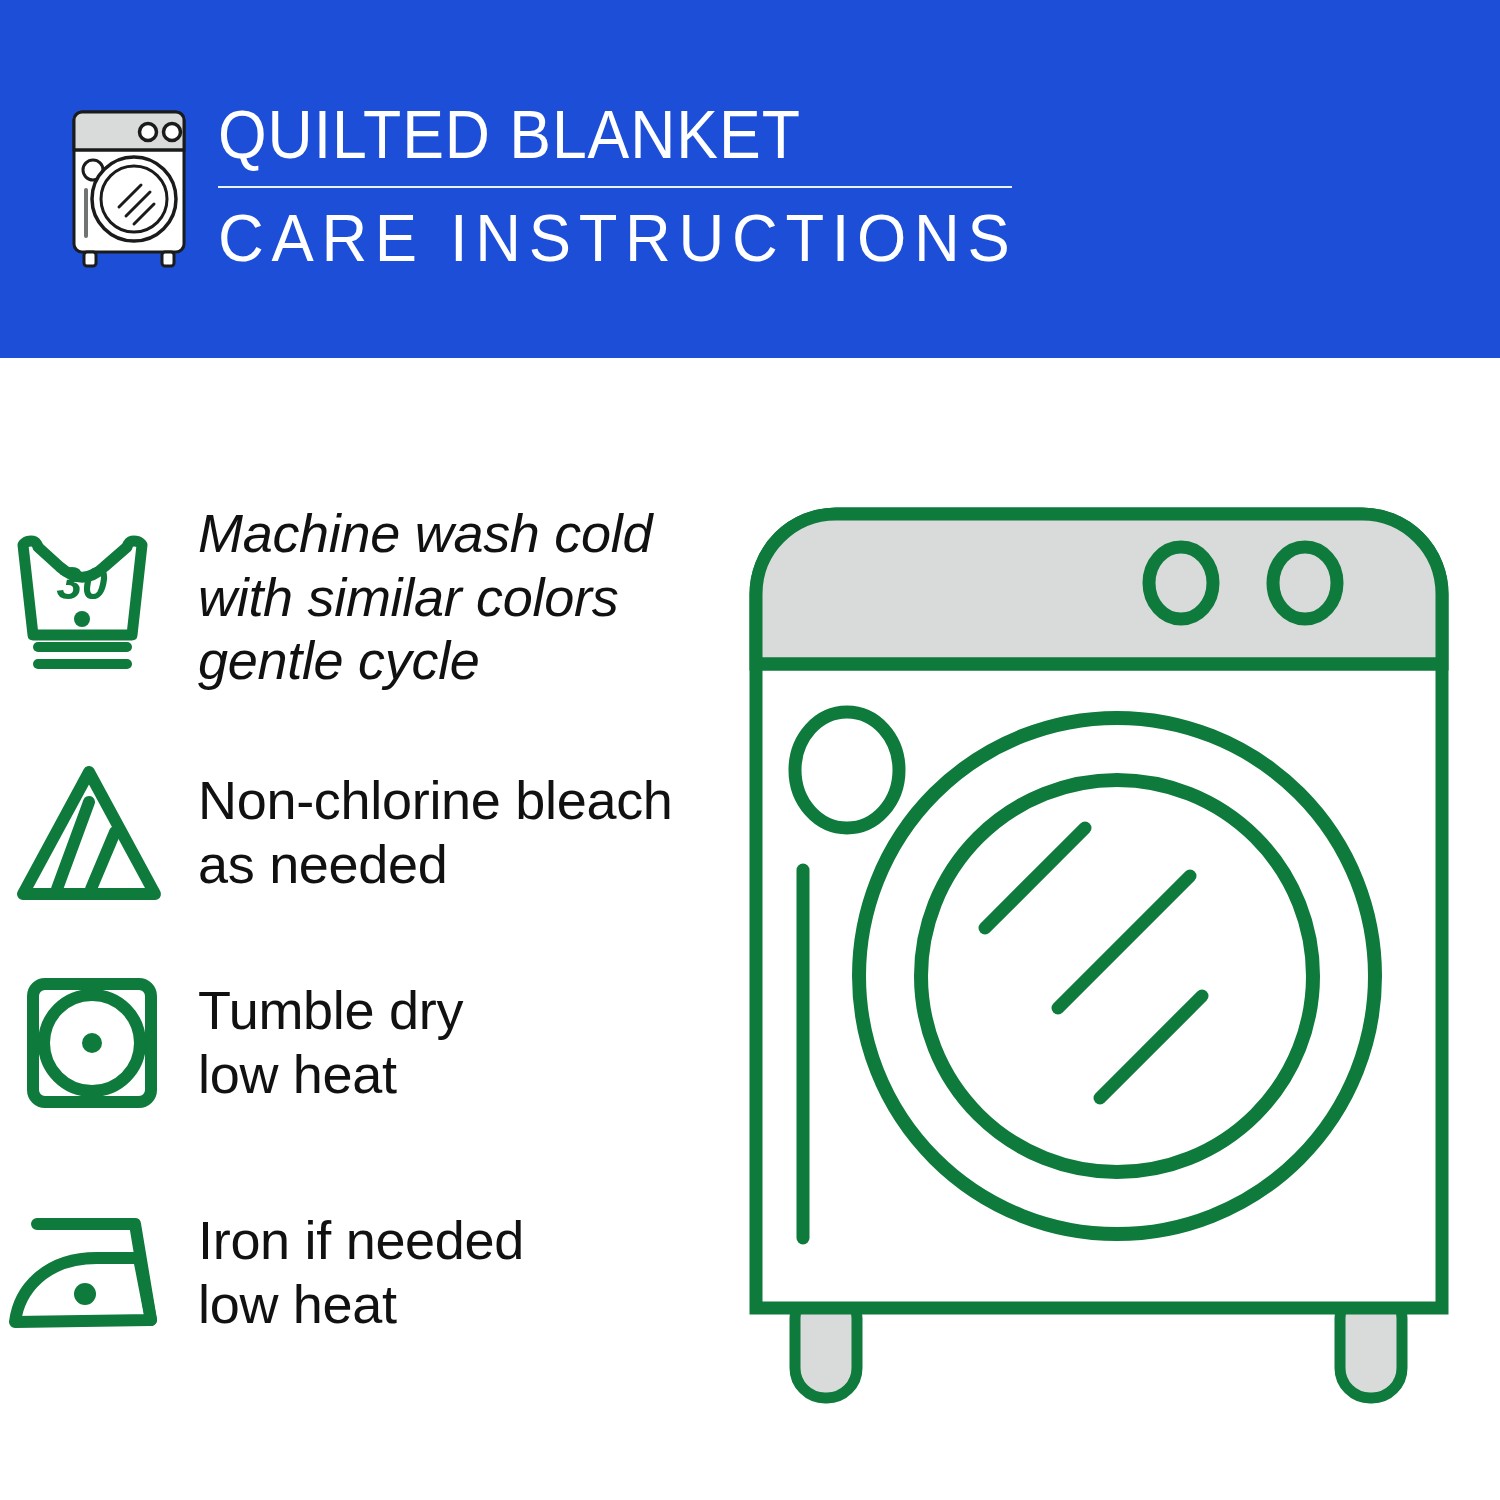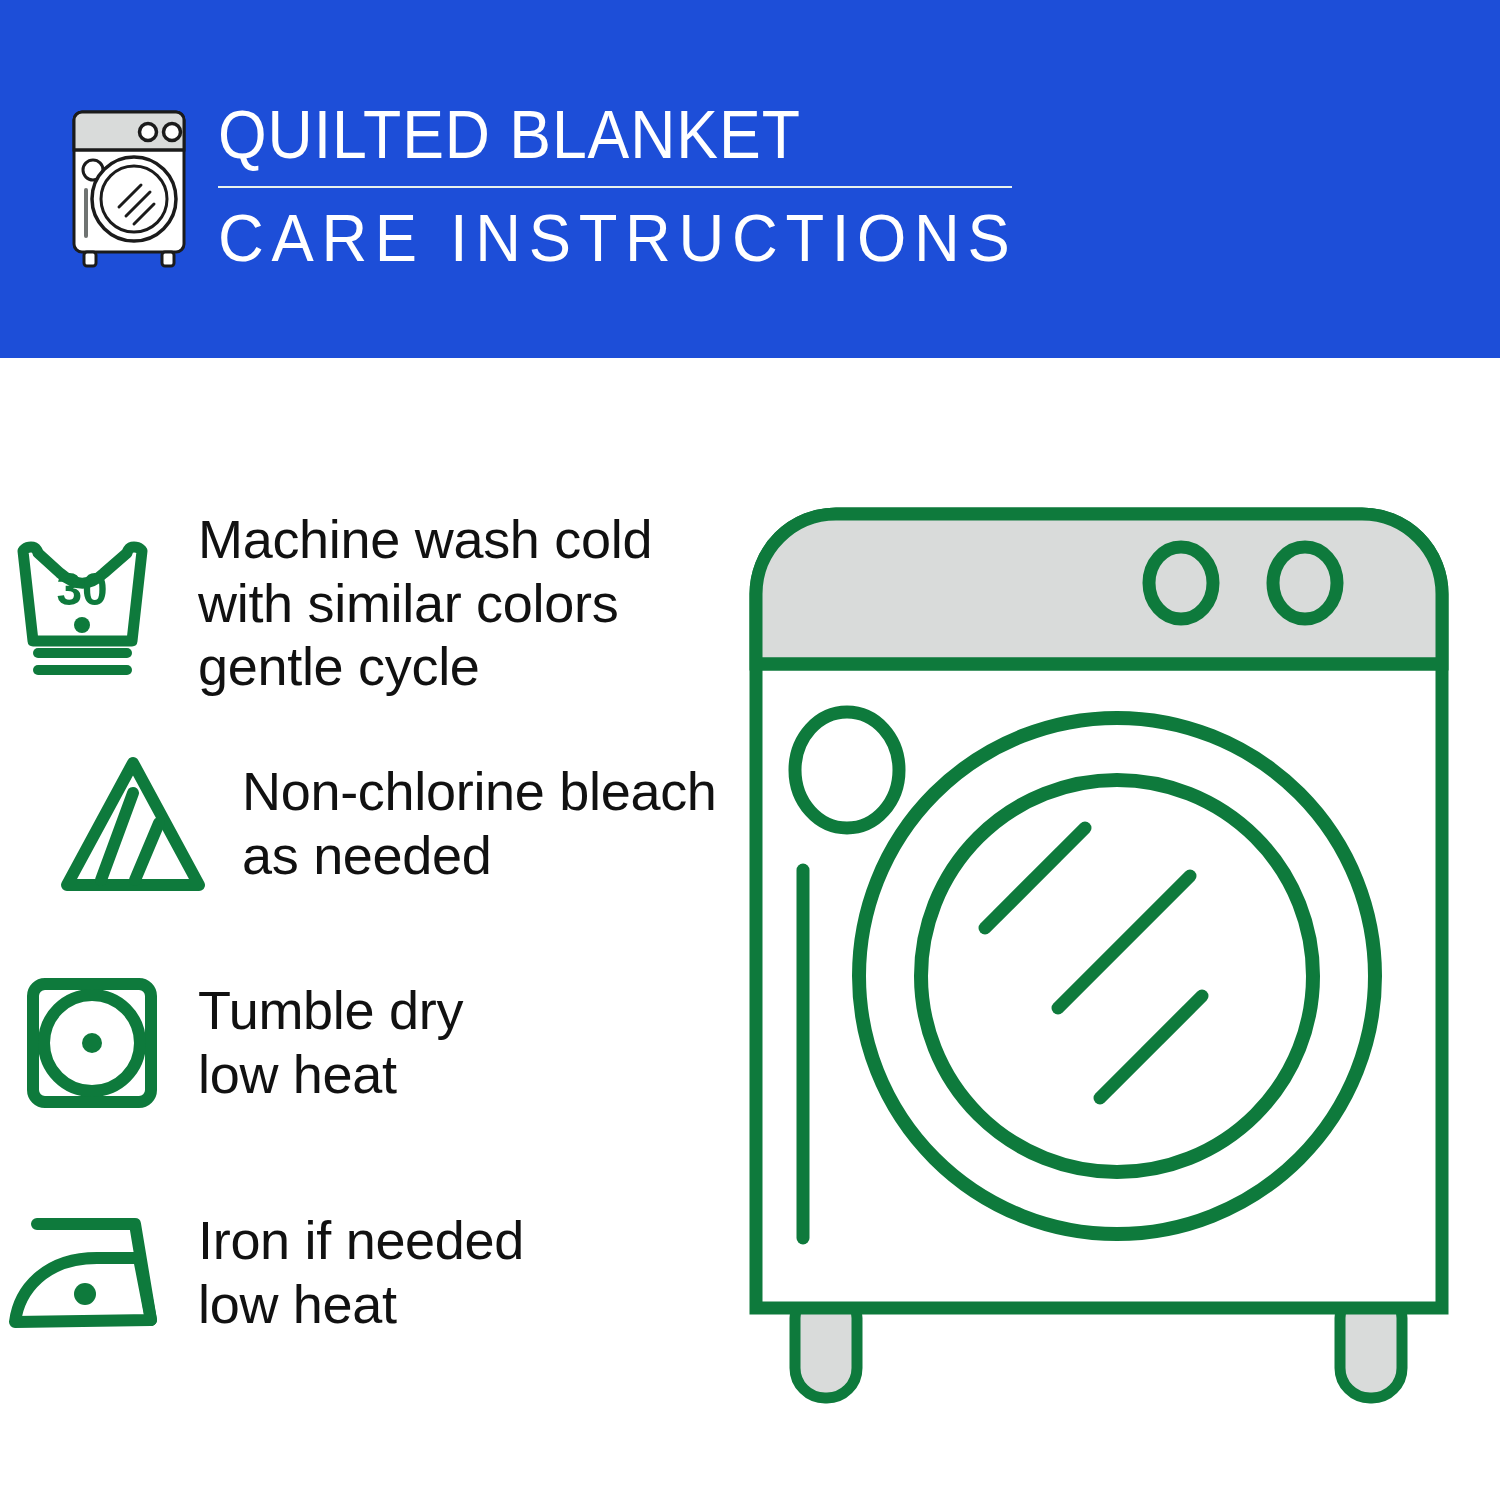--- a/index.html
+++ b/index.html
@@ -56,22 +56,22 @@
   .care-icon{width:180px;min-width:180px;display:flex;align-items:center;justify-content:center;}
   .care-label{
     color:#111111;
     font-size:54px;
     line-height:1.18;
     letter-spacing:-0.3px;
     white-space:pre-line;
     padding-left:18px;
   }
 
-  .row-1{top:150px;}
-  .row-2{top:391px;margin-left:44px;}
+  .row-1{top:144px;font-style:italic;}
+  .row-2{top:400px;}
   .row-3{top:610px;}
   .row-4{top:840px;}
 
   .washer-big{position:absolute;left:740px;top:140px;width:720px;height:930px;}
 
   svg{display:block;}
 </style>
 </head>
 <body>
 

